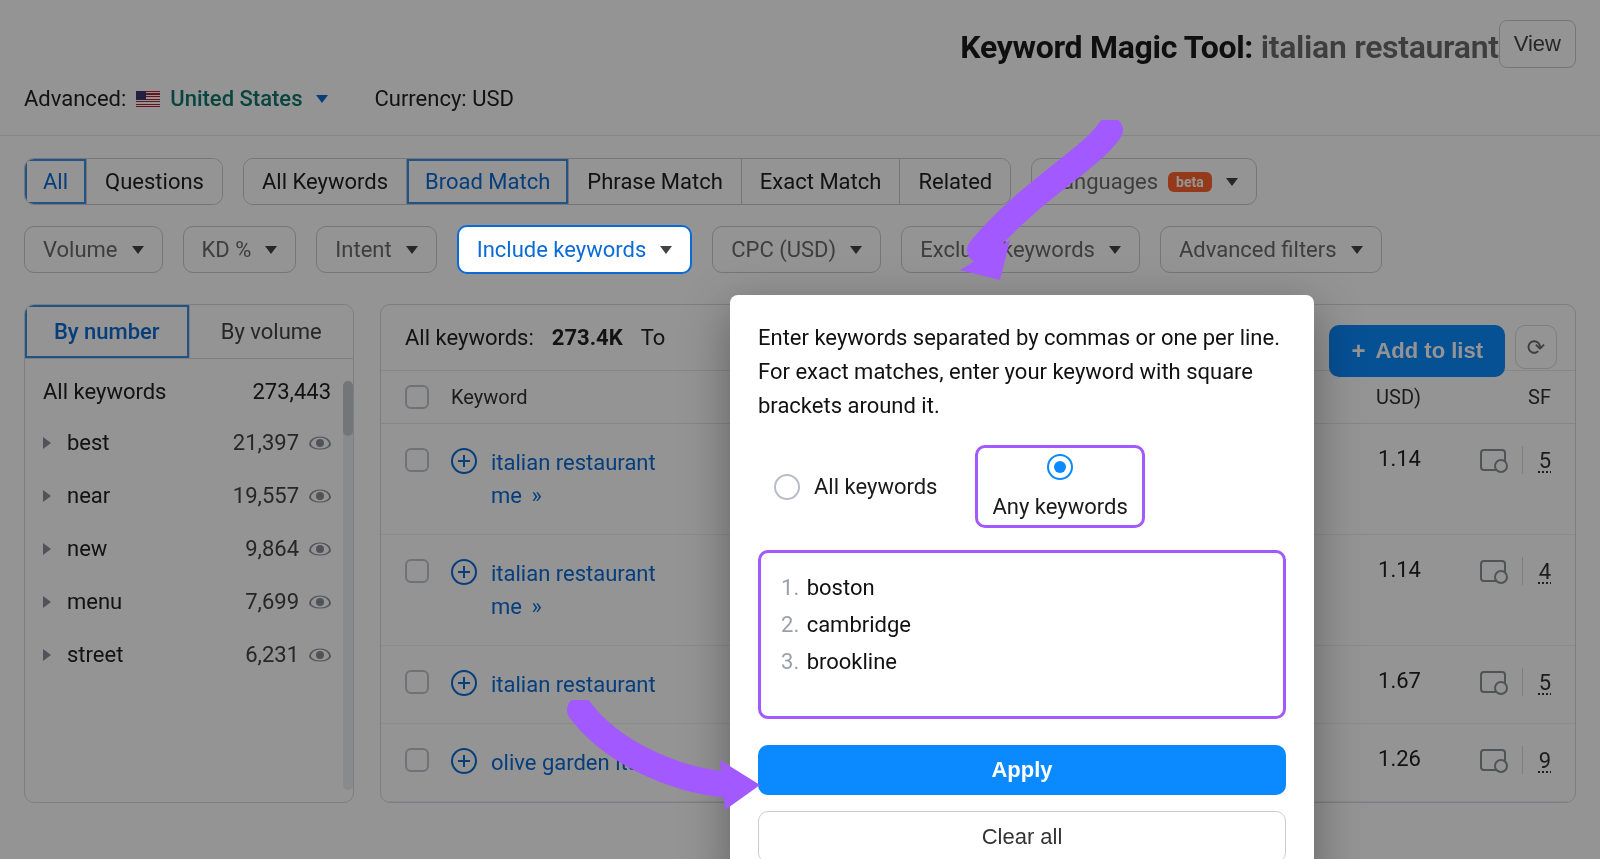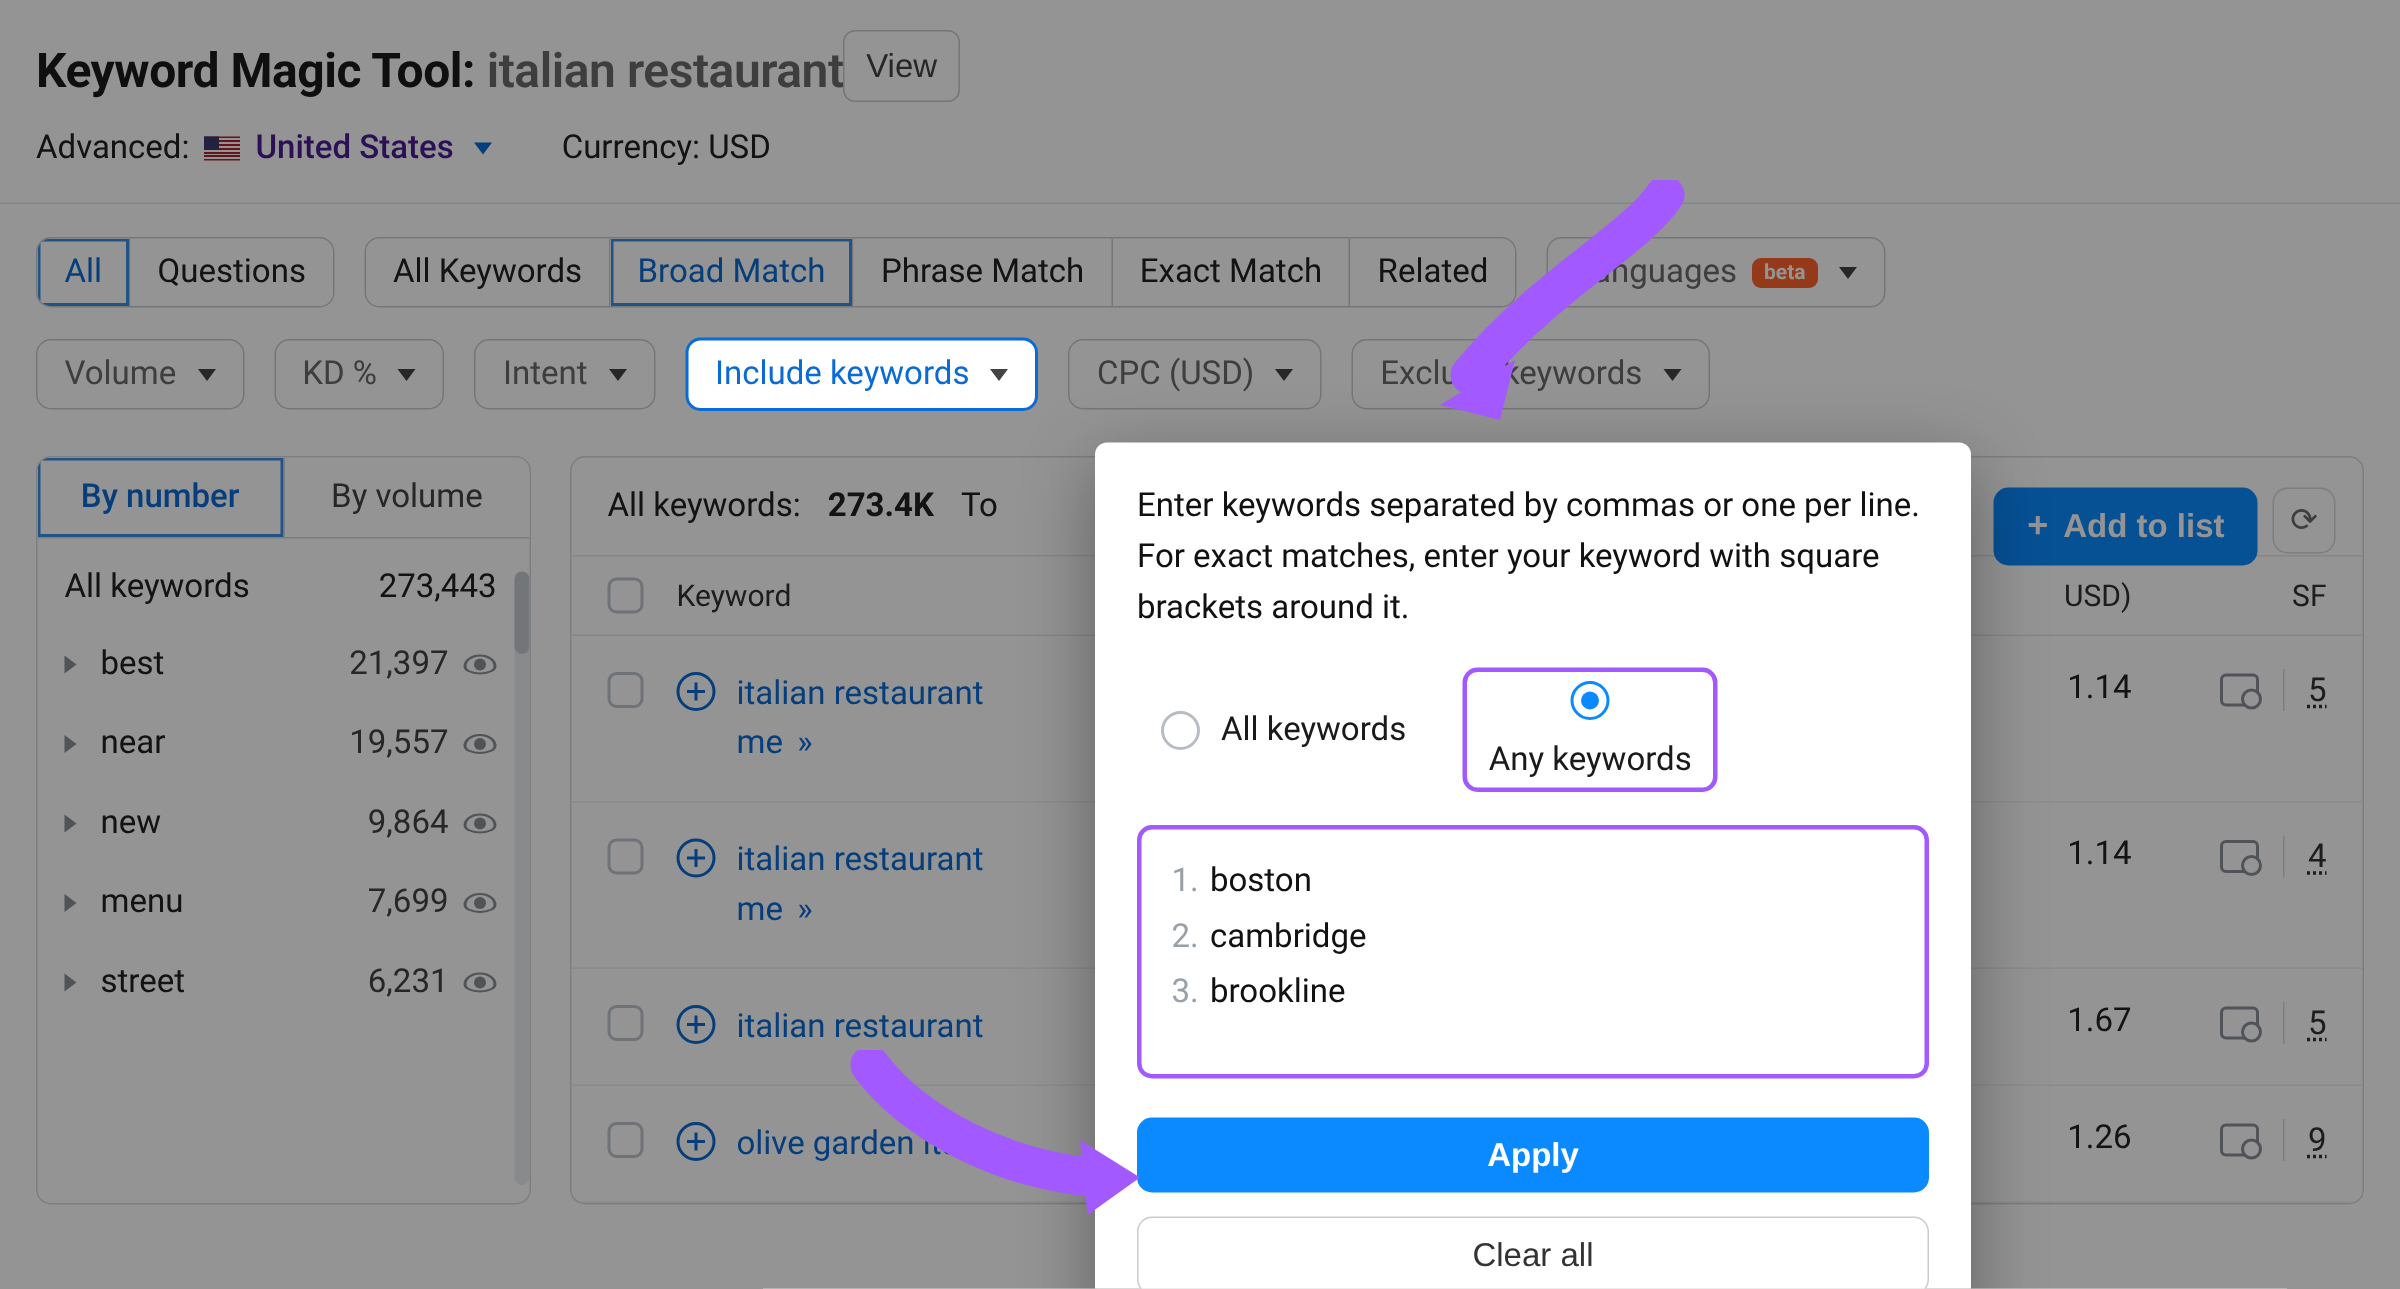--- a/index.html
+++ b/index.html
@@ -20,39 +20,39 @@
     background: rgba(0,0,0,0.42);
     z-index: 50;
     pointer-events: none;
   }
 
   .page {
     padding: 20px 24px 0 24px;
   }
 
   
-  .head-row { display: flex; align-items: center; justify-content: flex-start; }
+  .head-row { display: flex; align-items: center; justify-content: flex-end; }
   .title-line { font-size: 32px; font-weight: 700; letter-spacing: -0.3px; margin-top: 6px; }
   .title-line .query { color: #6b6b6b; font-weight: 600; }
   .view-btn {
     border: 1px solid #c9ccd1; border-radius: 8px; padding: 10px 14px;
     font-size: 22px; background: #fff; color: #444;
   }
 
   .meta-row {
     margin-top: 18px; display: flex; gap: 46px; align-items: center;
     font-size: 22px; color: #222;
   }
   .db { display: inline-flex; align-items: center; gap: 10px; }
   .flag {
     width: 24px; height: 16px; display: inline-block; position: relative;
     background: linear-gradient(to bottom, #b22234 0 7%, #fff 7% 15%, #b22234 15% 23%, #fff 23% 31%, #b22234 31% 39%, #fff 39% 47%, #b22234 47% 55%, #fff 55% 63%, #b22234 63% 71%, #fff 71% 79%, #b22234 79% 87%, #fff 87% 95%, #b22234 95% 100%);
   }
   .flag::before { content:""; position:absolute; left:0; top:0; width:10px; height:9px; background:#3c3b6e; }
-  .country { color: #4c1d95; font-weight: 500; }
+  .country { color: #0f766e; font-weight: 500; }
   .chev-down {
     width: 0; height: 0; display:inline-block; margin-left: 4px;
     border-left: 6px solid transparent; border-right: 6px solid transparent; border-top: 8px solid #0b6bd6;
   }
   .chev-down.gray { border-top-color: #6b6b6b; }
 
   .hr { height: 1px; background: #e5e7eb; margin: 24px -24px 0 -24px; }
 
   
   .filter-row { display: flex; gap: 20px; align-items: center; margin-top: 22px; flex-wrap: wrap; }
@@ -291,20 +291,24 @@
     <div class="pill include-pill">
       <span>Include keywords</span>
         <span class="chev-down"></span>
     </div>
     <div class="pill faded">
       <span>CPC (USD)</span>
         <span class="chev-down gray"></span>
     </div>
     <div class="pill faded">
       <span>Exclude keywords</span>
+        <span class="chev-down gray"></span>
+    </div>
+    <div class="pill faded">
+      <span>Advanced filters</span>
         <span class="chev-down gray"></span>
     </div>
   </div>
 
   <div class="content">
 
     <div class="sidebar">
       <div class="side-tabs">
         <div class="st active"><span>By number</span></div>
         <div class="st"><span>By volume</span></div>

